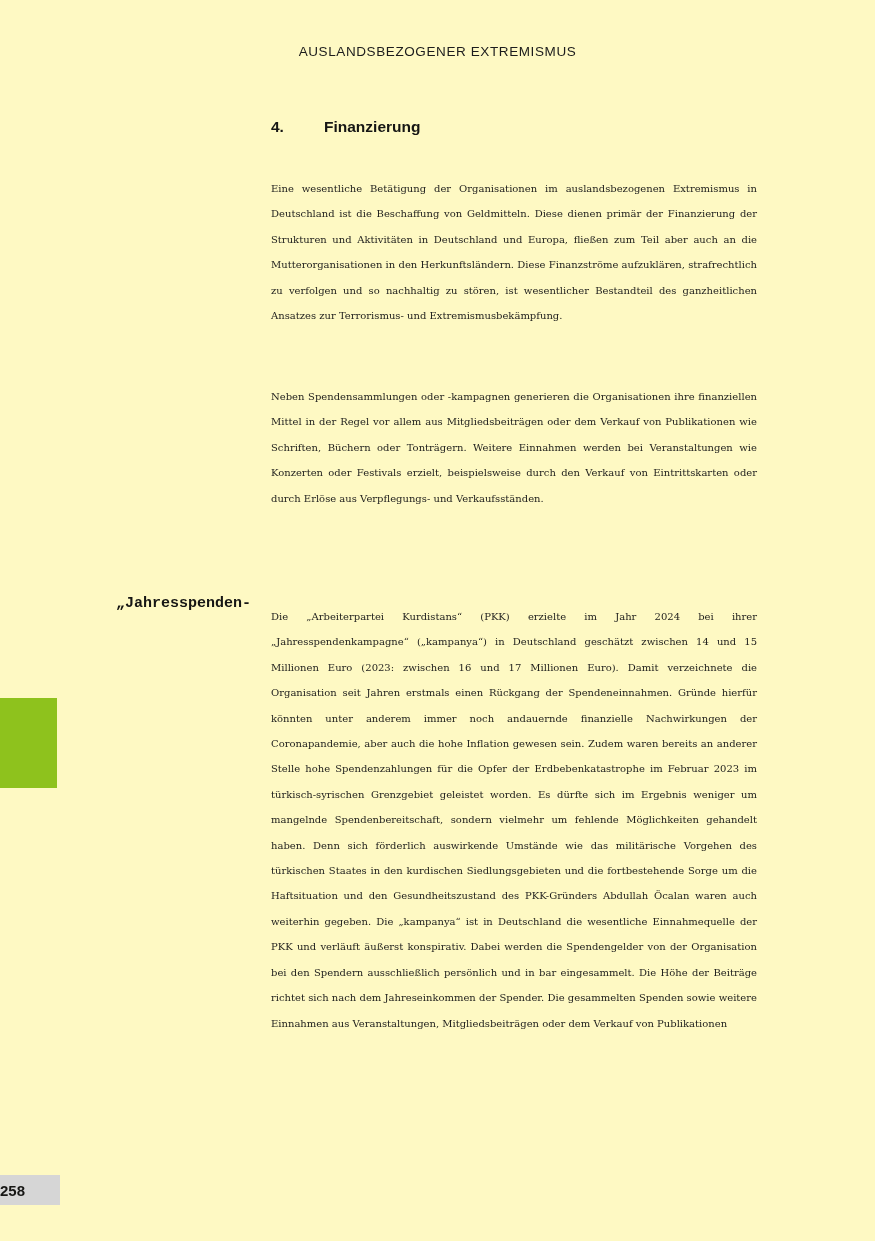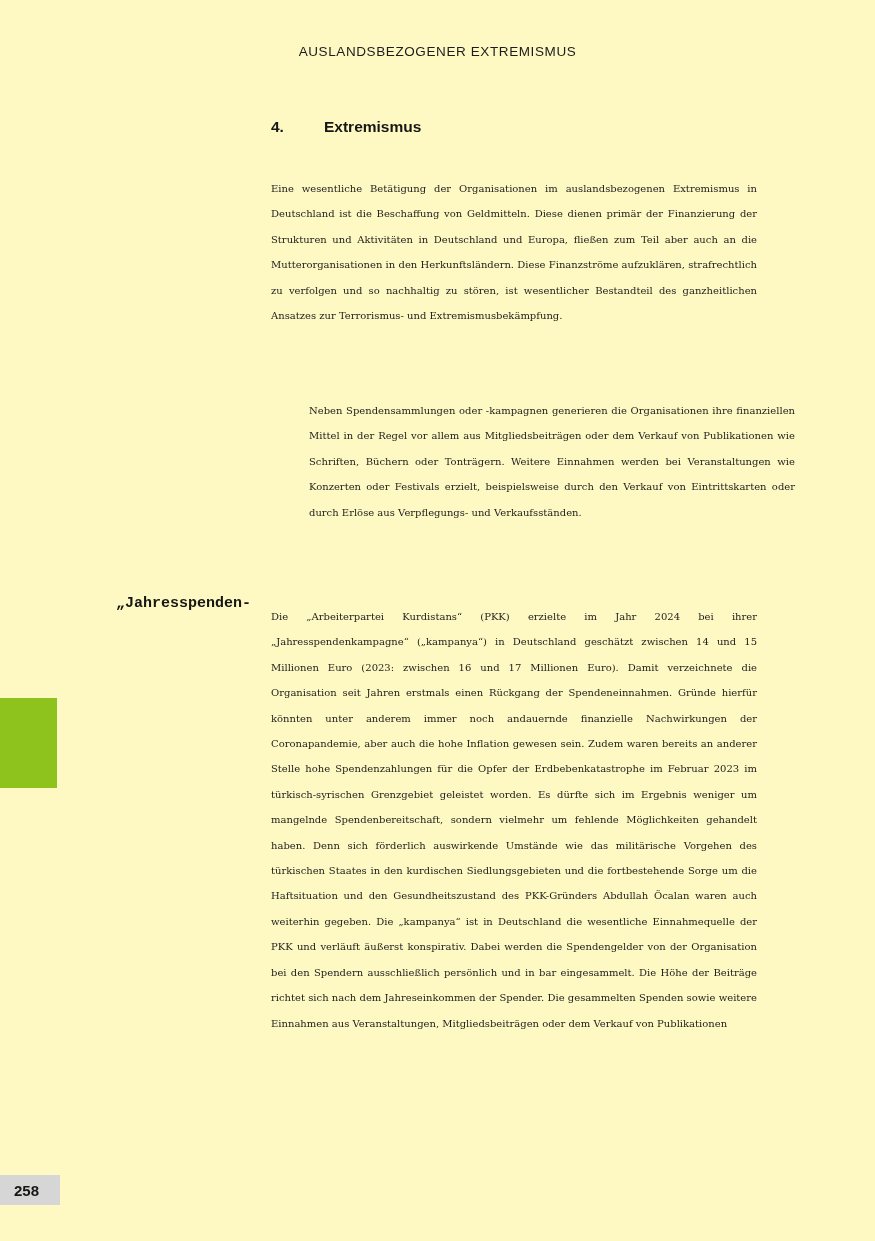--- a/index.html
+++ b/index.html
@@ -40,21 +40,21 @@
     left: 271px;
     width: 486px;
     font-size: 10px;
     line-height: 25.4px;
     text-align: justify;
     text-align-last: left;
     hyphens: auto;
     -webkit-hyphens: auto;
   }
   .para-1 { top: 166px; }
-  .para-2 { top: 388px; margin-left: 38px; }
+  .para-2 { top: 374px; }
   .para-3 { top: 594px; }
   .margin-note {
     position: absolute;
     top: 590px;
     left: 40px;
     width: 211px;
     text-align: right;
     font-family: Liberation Mono, monospace;
     font-weight: bold;
     font-size: 15px;
@@ -70,37 +70,36 @@
   }
   .pagenum-badge {
     position: absolute;
     left: 0;
     top: 1175px;
     width: 60px;
     height: 30px;
     box-sizing: border-box;
     display: flex;
     align-items: center;
-    padding-left: 14px;
     font-family: "Liberation Sans", sans-serif;
     font-weight: bold;
     font-size: 15px;
     color: #161614;
   }
 </style>
 </head>
 <body>
 
 <div class="page">
 
   <div class="running-header">AUSLANDSBEZOGENER EXTREMISMUS</div>
 
   <div class="section-heading">
     <span class="num">4.</span>
-    <span class="title">Extremismus</span>
+    <span class="title">Finanzierung</span>
   </div>
 
   <div class="margin-note">
     <div>„Jahresspenden-</div>
   </div>
 
   <p class="para para-1">Eine wesentliche Betätigung der Organisationen im auslandsbezogenen Extremismus in Deutschland ist die Beschaffung von Geldmitteln. Diese dienen primär der Finanzierung der Strukturen und Aktivitäten in Deutschland und Europa, fließen zum Teil aber auch an die Mutterorganisationen in den Herkunftsländern. Diese Finanzströme aufzuklären, strafrechtlich zu verfolgen und so nachhaltig zu stören, ist wesentlicher Bestandteil des ganzheitlichen Ansatzes zur Terrorismus- und Extremismusbekämpfung.</p>
 
   <p class="para para-2">Neben Spendensammlungen oder -kampagnen generieren die Organisationen ihre finanziellen Mittel in der Regel vor allem aus Mitgliedsbeiträgen oder dem Verkauf von Publikationen wie Schriften, Büchern oder Tonträgern. Weitere Einnahmen werden bei Veranstaltungen wie Konzerten oder Festivals erzielt, beispielsweise durch den Verkauf von Eintrittskarten oder durch Erlöse aus Verpflegungs- und Verkaufsständen.</p>
 

